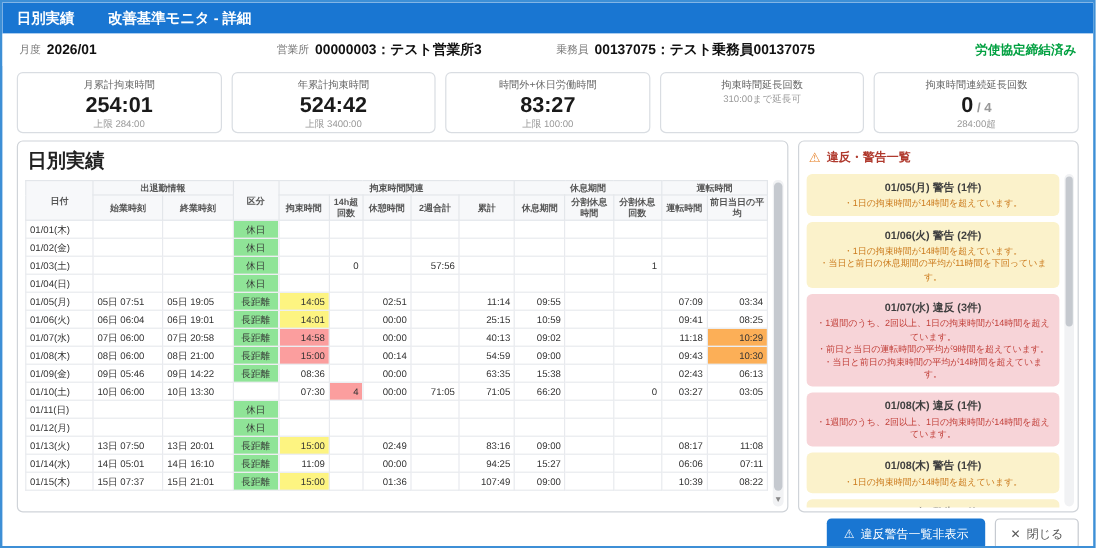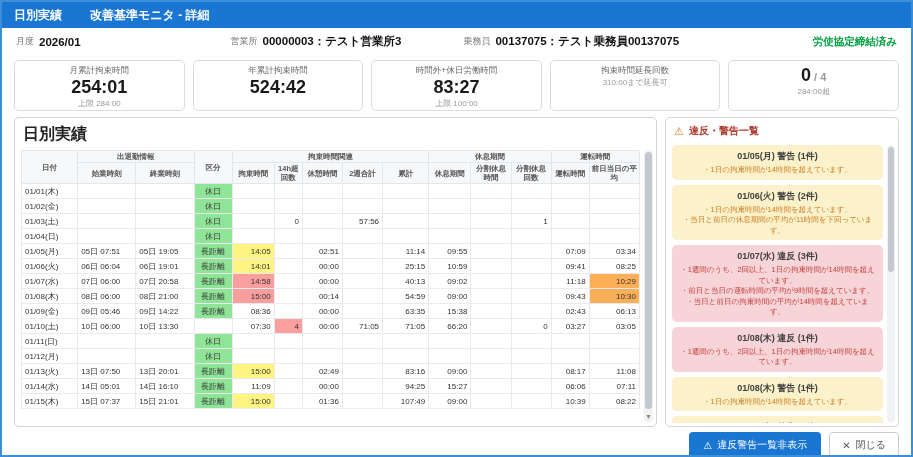--- a/index.html
+++ b/index.html
@@ -93,31 +93,33 @@
 
 <div class="cards" id="cards">
     <div class="card">
       <div class="c-label">月累計拘束時間</div>
       <div class="c-value"><span>254:01</span></div>
       <div class="c-sub">上限 284:00</div>
     </div>
     <div class="card">
       <div class="c-label">年累計拘束時間</div>
       <div class="c-value"><span>524:42</span></div>
+      <div class="c-sub">上限 3400:00</div>
     </div>
     <div class="card">
       <div class="c-label">時間外+休日労働時間</div>
       <div class="c-value"><span>83:27</span></div>
       <div class="c-sub">上限 100:00</div>
     </div>
     <div class="card">
       <div class="c-label">拘束時間延長回数</div>
       <div class="c-sub">310:00まで延長可</div>
     </div>
     <div class="card">
+      <div class="c-label">拘束時間連続延長回数</div>
       <div class="c-value"><span>0</span><span class="c-suffix">/ 4</span></div>
       <div class="c-sub">284:00超</div>
     </div>
   </div>
 
 <div class="main">
   <div class="table-panel">
     <div class="panel-title">日別実績</div>
     <table id="daily-table">
         <colgroup>

